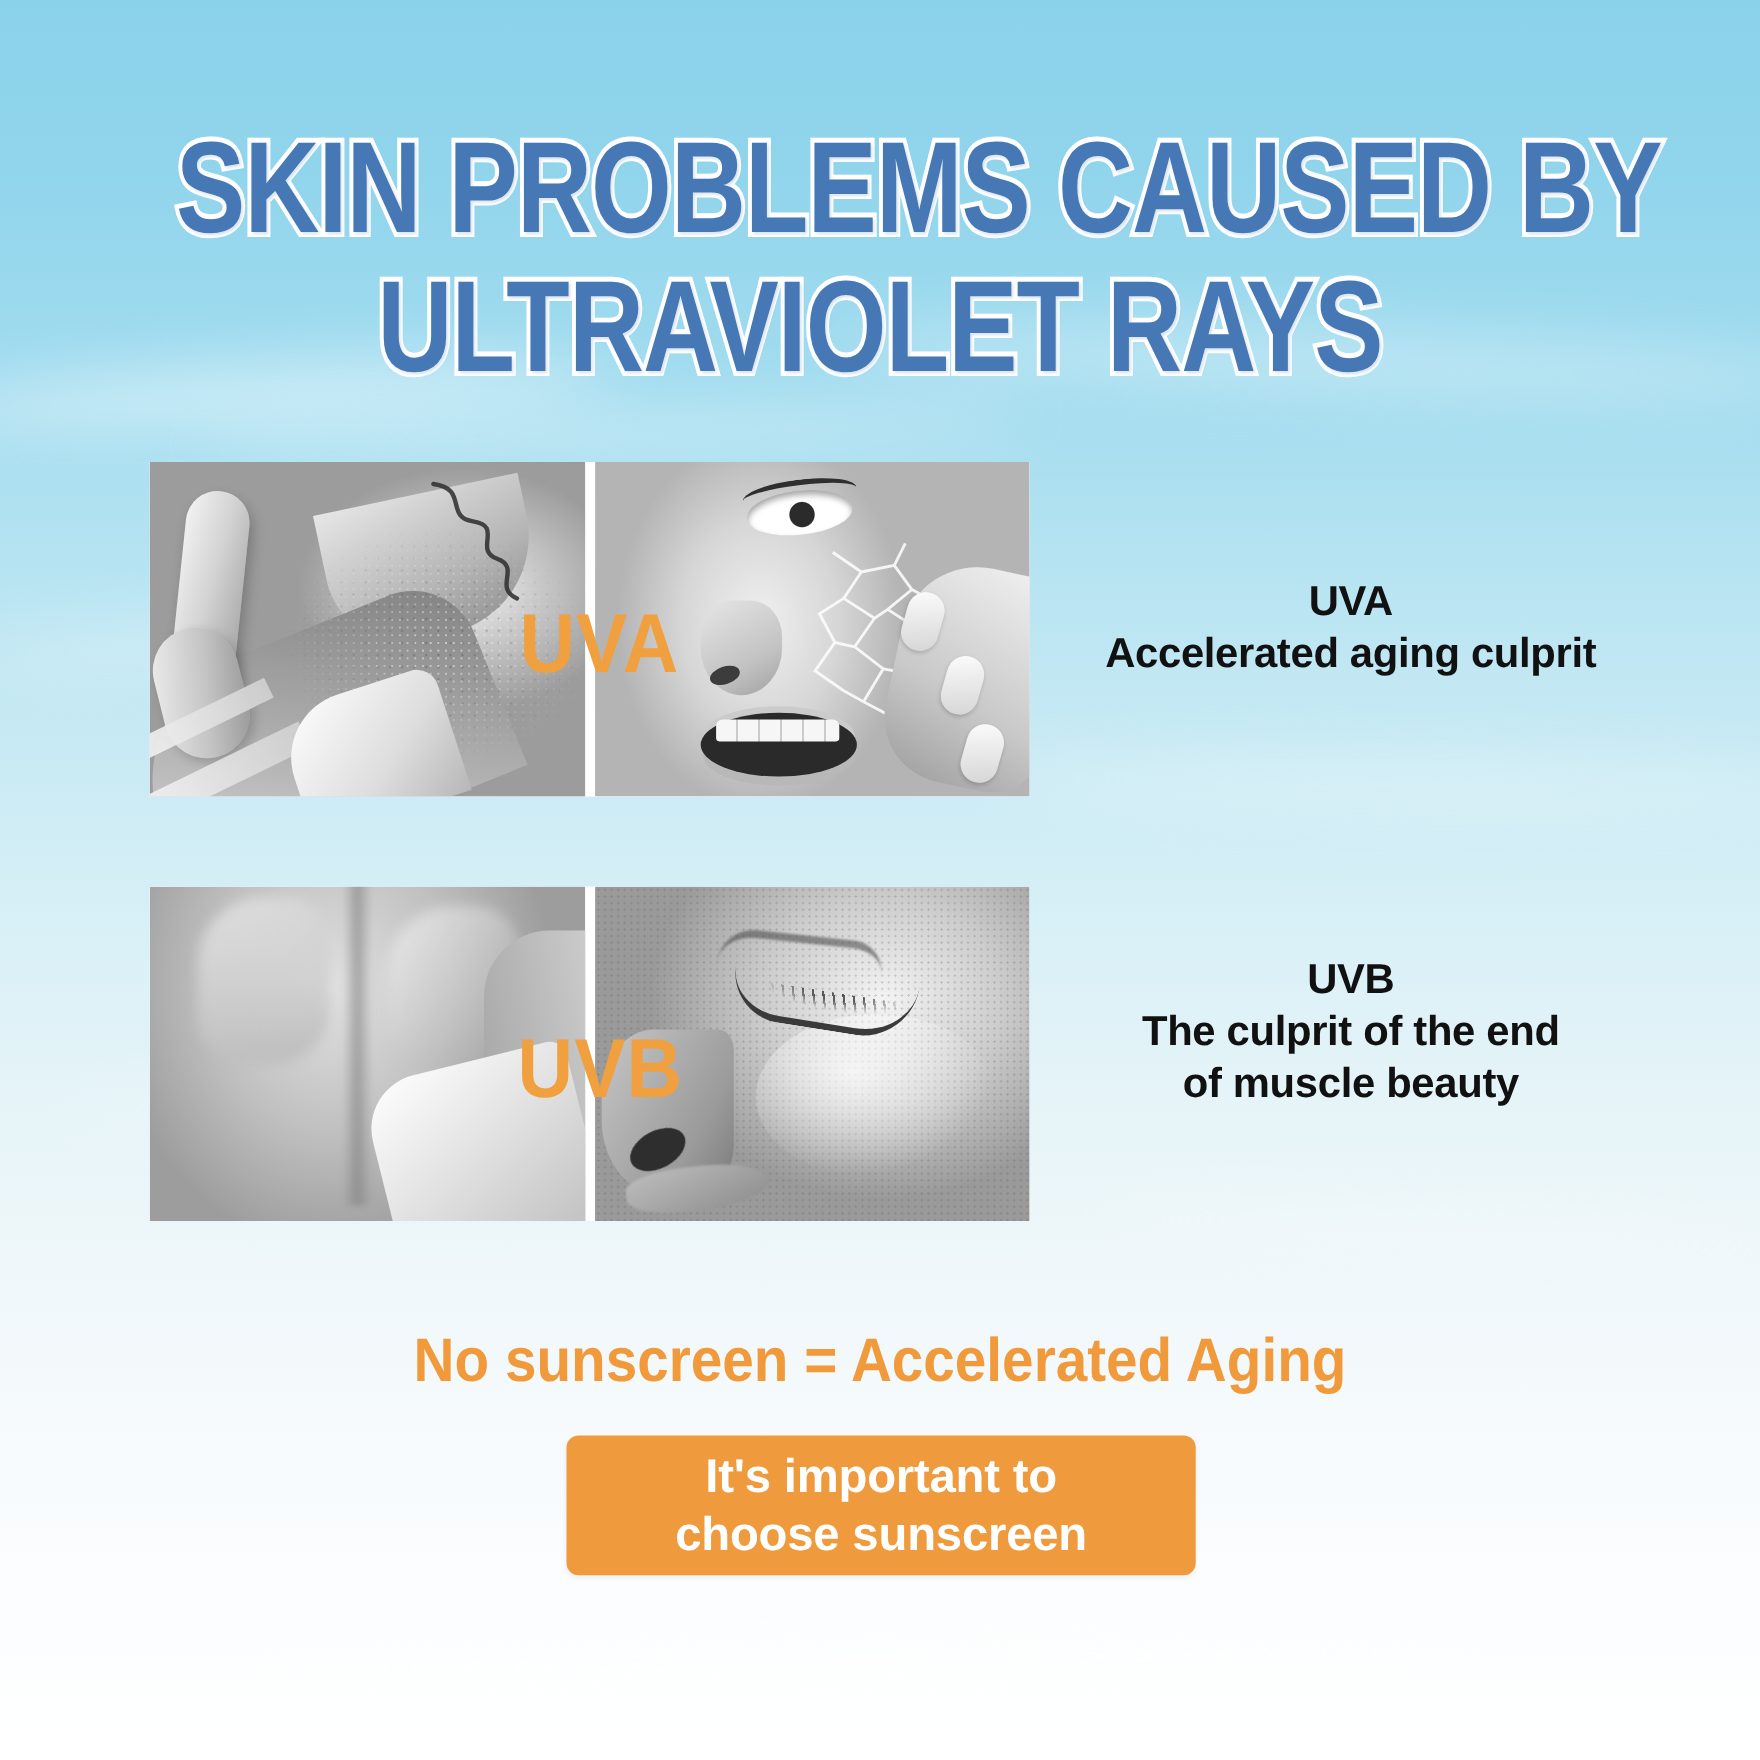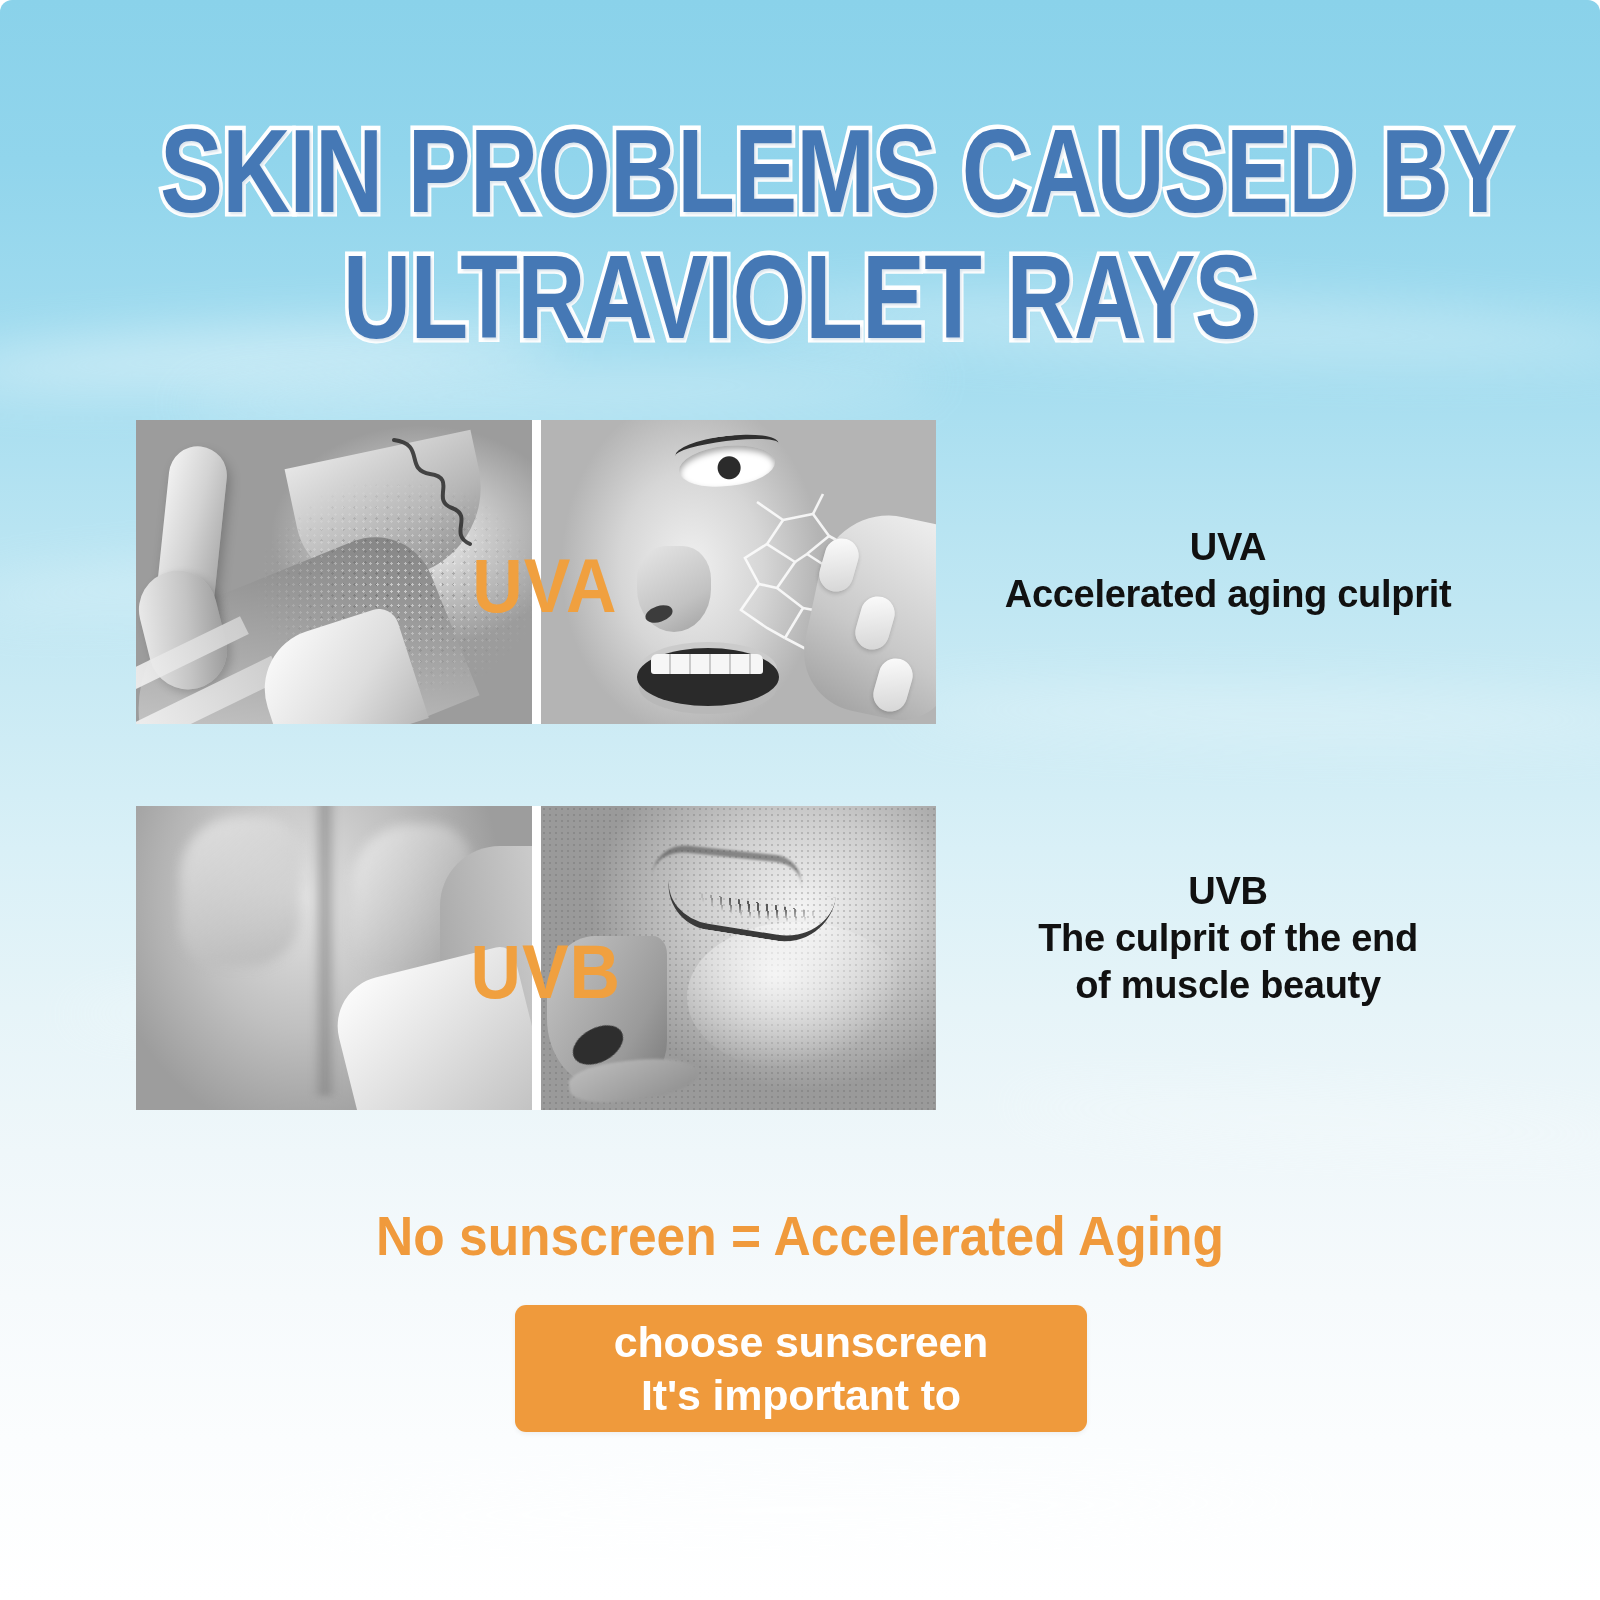--- a/index.html
+++ b/index.html
@@ -24,21 +24,20 @@
         #91d5ec 10%,
         #a2dcef 22%,
         #b8e4f2 33%,
         #c9eaf4 43%,
         #d9f0f7 53%,
         #e6f4f8 63%,
         #eff7fa 72%,
         #f6fafc 81%,
         #fbfdfe 90%,
         #ffffff 100%);
-    border-radius: 12px;
   }
 
   
   .cloud {
     position: absolute;
     border-radius: 50%;
     background: #ffffff;
     filter: blur(26px);
     pointer-events: none;
   }
@@ -480,17 +479,17 @@
   <div class="side-text" id="uva-desc">UVA
 Accelerated aging culprit</div>
 
   <div class="side-text" id="uvb-desc">UVB
 The culprit of the end
 of muscle beauty</div>
 
   <div id="tagline">No sunscreen = Accelerated Aging</div>
 
   <button id="cta-button">
+    <span class="cta-line">It's important to</span>
     <span class="cta-line">choose sunscreen</span>
-    <span class="cta-line">It's important to</span>
   </button>
 
 </div>
 
 </body></html>

